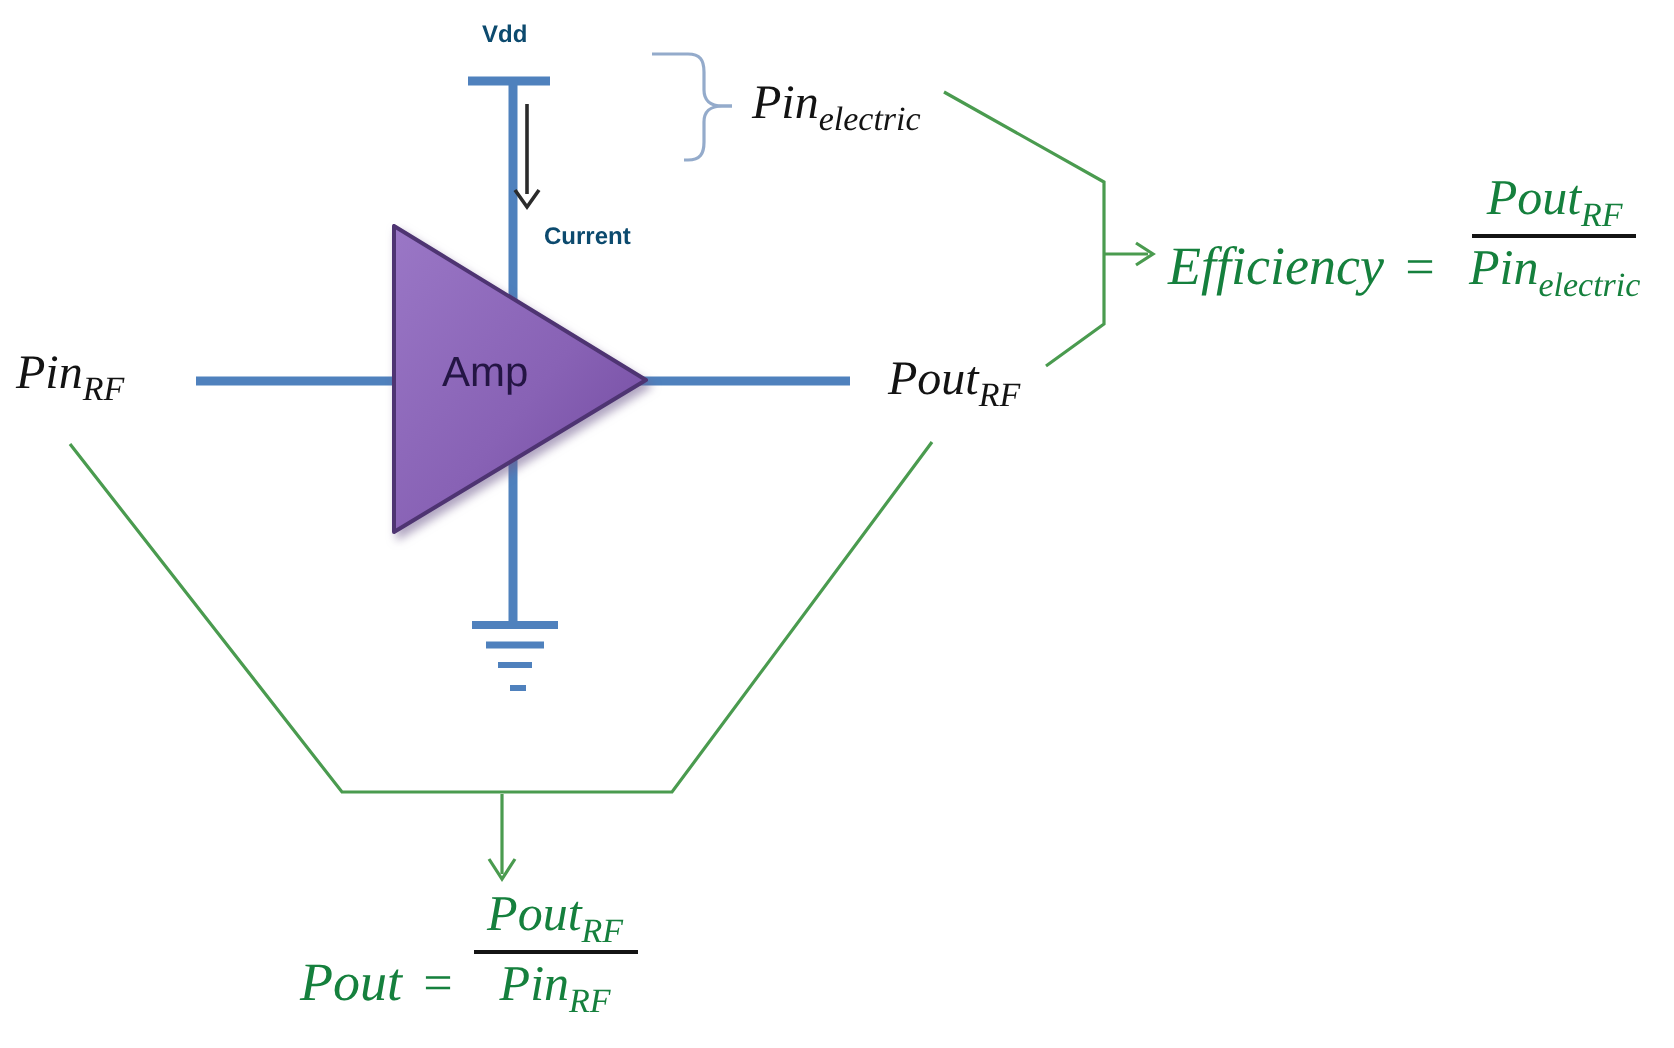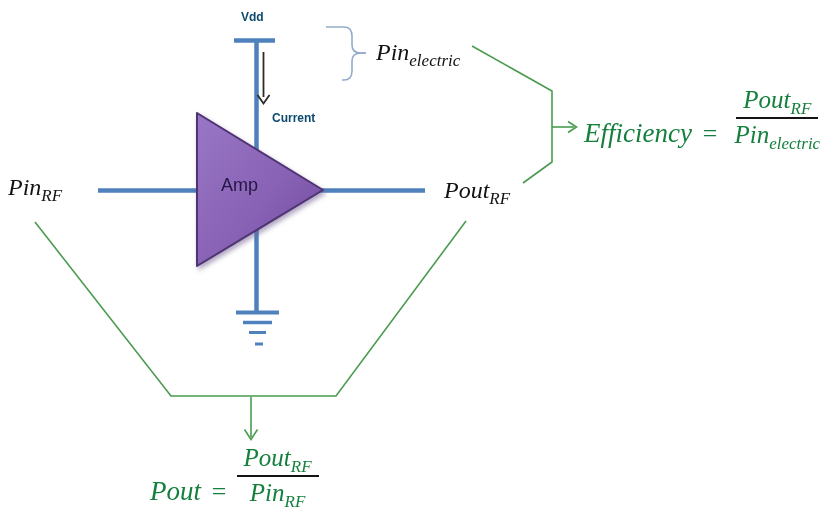--- a/index.html
+++ b/index.html
@@ -16,21 +16,21 @@
   .formula{position:absolute;display:flex;align-items:flex-end;gap:9px;
            font-family:"Liberation Serif",serif;font-style:italic;color:#15803d;}
   .formula .lhs{font-size:27px;}
   .formula .eq{font-size:26px;}
   .frac{display:flex;flex-direction:column;align-items:center;font-size:25px;}
   .frac .num{padding:0 7px 3px 7px;border-bottom:2px solid #141414;text-align:center;}
   .frac .den{padding:2px 7px 0 7px;text-align:center;}
 
   #vdd-label{left:241px;top:10px;}
   #current-label{left:272px;top:72px;margin-top:39px;}
-  #amp-label{left:221px;top:175px;font-weight:400;font-size:18px;color:#241544;}
+  #amp-label{left:221px;top:175px;font-weight:400;font-size:21px;color:#241544;}
   #pin-rf-label{left:8px;top:174px;}
   #pout-rf-label{left:444px;top:177px;}
   #pin-electric-label{left:376px;top:39px;}
   #efficiency-formula{left:584px;top:86px;}
   #gain-formula{left:150px;top:444px;}
 </style>
 </head>
 <body>
 
 <div class="stage">

